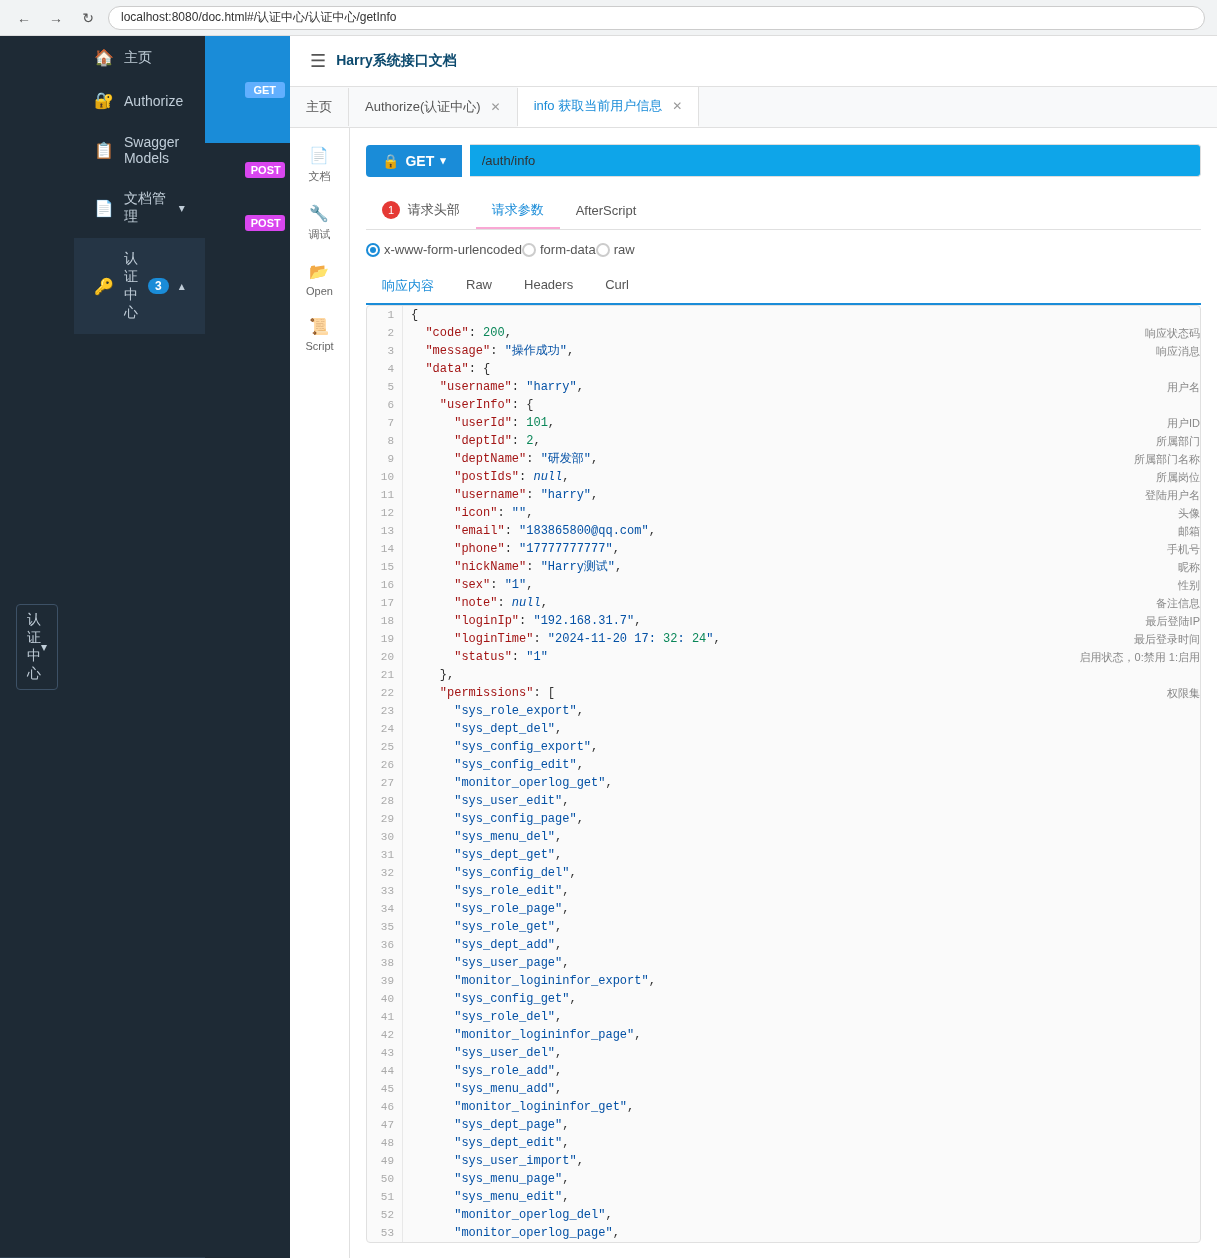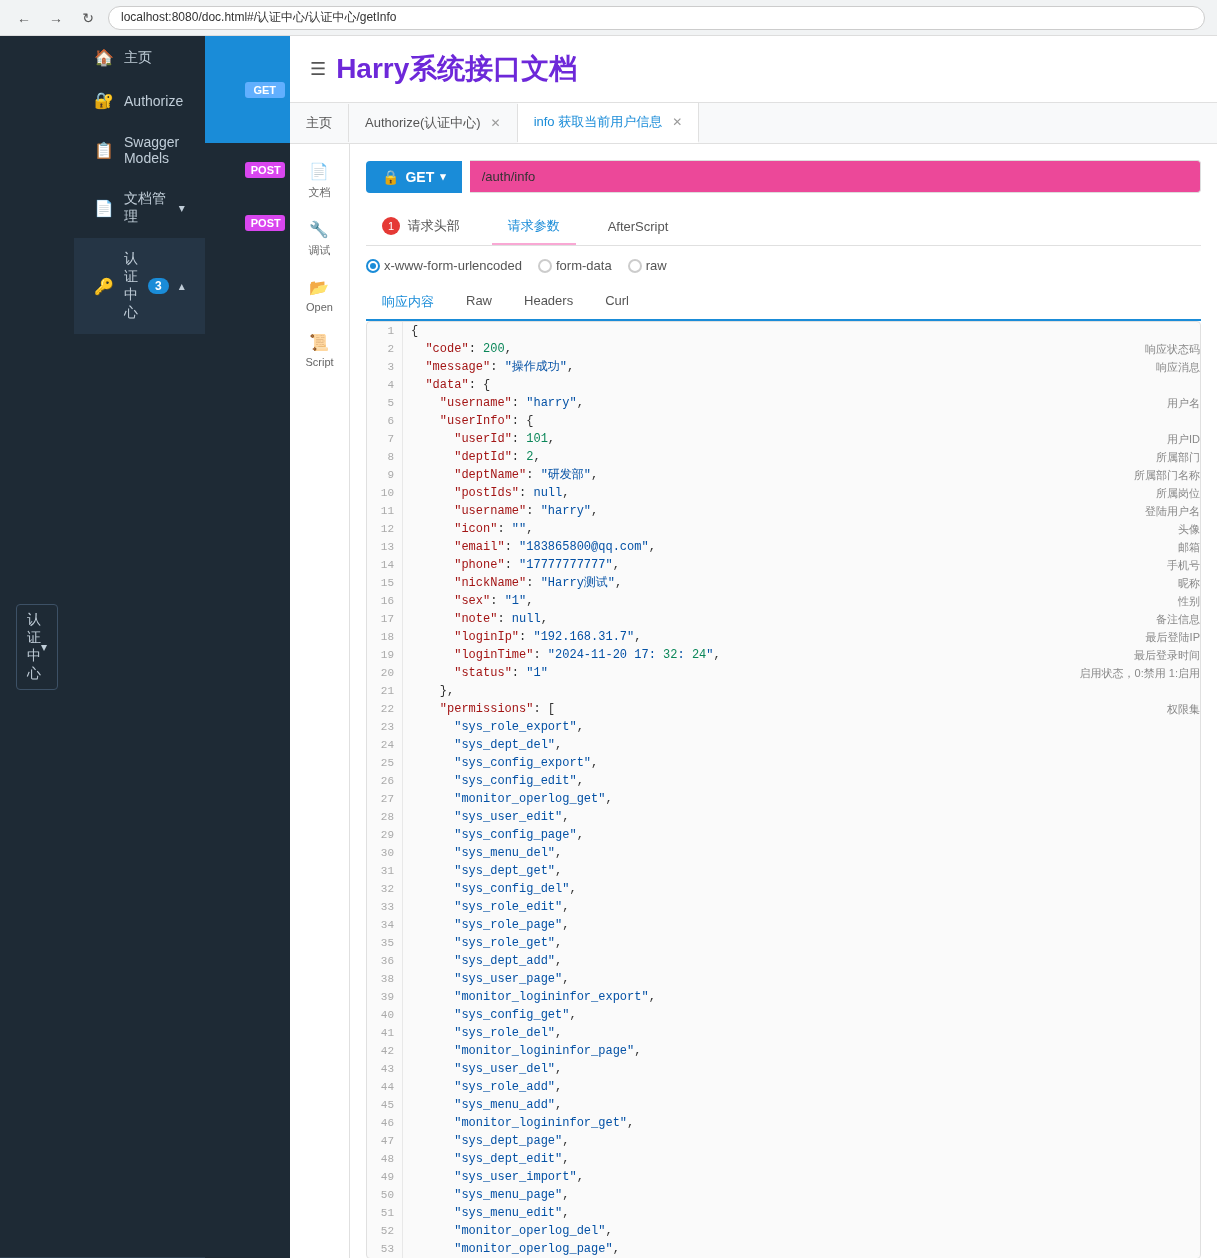--- a/index.html
+++ b/index.html
@@ -128,23 +128,23 @@
       display: flex;
       align-items: center;
       gap: 10px;
     }
     .main-header .menu-icon {
       font-size: 18px;
       color: #555;
       cursor: pointer;
     }
     .main-header h1 {
-      font-size: 28px;
+      font-size: 14px;
       font-weight: bold;
-      color: #6d28d9;
+      color: #0c4a6e;
     }
 
     
     .tabs-bar {
       display: flex;
       align-items: center;
       border-bottom: 1px solid #e0e0e0;
       background: #f8f9fa;
       padding: 0;
     }
@@ -231,21 +231,21 @@
       border-left: none;
       border-radius: 0 4px 4px 0;
       font-size: 13px;
       color: #333;
     }
 
     
     .request-tabs {
       display: flex;
       align-items: center;
-      gap: 16px;
+      gap: 0;
       border-bottom: 1px solid #e0e0e0;
       margin-bottom: 12px;
       text-align: center;
     }
     .req-tab {
       padding: 8px 16px;
       cursor: pointer;
       color: #555;
       font-size: 13px;
       border-bottom: 2px solid transparent;
@@ -264,21 +264,20 @@
       color: white;
       border-radius: 50%;
       font-size: 11px;
       margin-right: 4px;
     }
 
     
     .content-type-bar {
       display: flex;
       align-items: center;
-      gap: 16px;
       margin-bottom: 12px;
     }
     .radio-label {
       display: flex;
       align-items: center;
       gap: 4px;
       cursor: pointer;
       font-size: 13px;
       color: #555;
     }
@@ -353,21 +352,21 @@
       margin-left: 20px;
       color: #888;
       font-size: 11px;
       font-family: Arial, sans-serif;
       white-space: nowrap;
       line-height: 18px;
     }
     .key { color: #a31515; }
     .str-val { color: #0451a5; }
     .num-val { color: #098658; }
-    .null-val { color: #0451a5; }
+    .null-val { color: #0451a5; font-style: italic; }
   </style>
 </head>
 <body>
 
 <div class="browser-bar">
   <button class="browser-nav-btn">←</button>
   <button class="browser-nav-btn">→</button>
   <button class="browser-nav-btn">↻</button>
   <div class="url-bar">
     <span>localhost:8080/doc.html#/认证中心/认证中心/getInfo</span>
@@ -470,21 +469,21 @@
       </div>
 
       <div class="api-content">
 
         <div class="method-bar">
           <div class="method-select">
             <span>🔒</span>
             <span>GET</span>
             <span style="font-size:11px;">▾</span>
           </div>
-          <input type="text" class="url-path" readonly="" style="background: #ec4899;" value="/auth/info">
+          <input type="text" class="url-path" readonly="" style="background: #0ea5e9;" value="/auth/info">
         </div>
 
         <div class="request-tabs">
           <div class="req-tab">
             <span class="badge-red">1</span>
             <span>请求头部</span>
           </div>
           <div class="req-tab active">
             <span>请求参数</span>
           </div>

